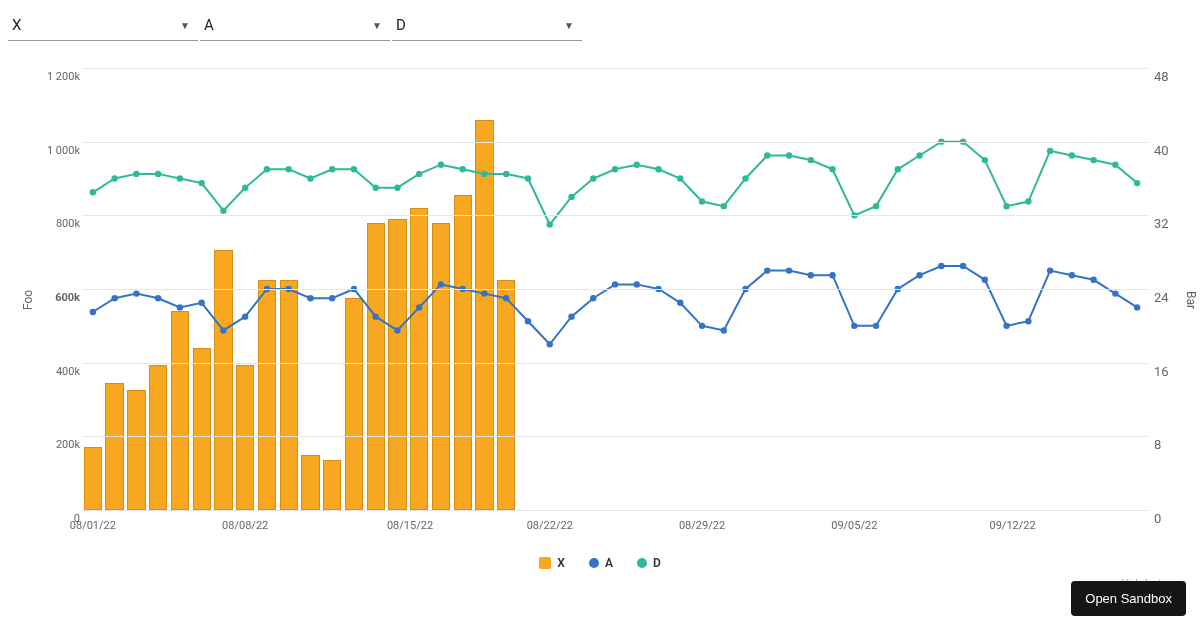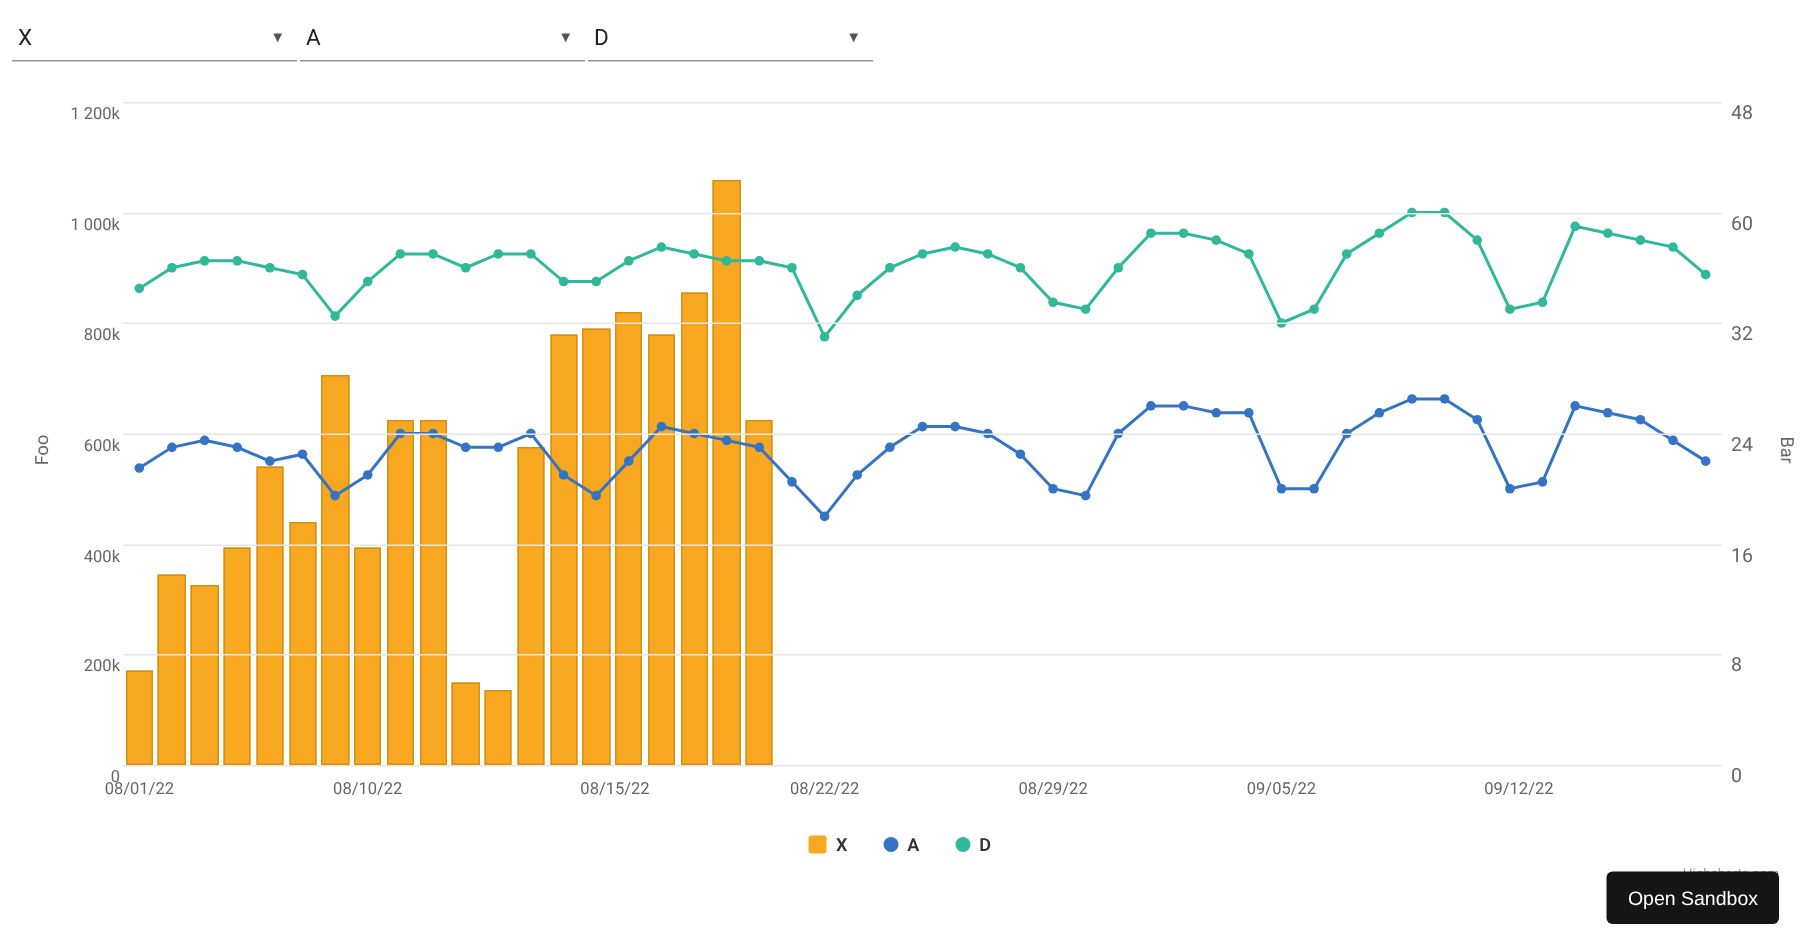--- a/index.html
+++ b/index.html
@@ -175,30 +175,30 @@
       <div class="gridline" style="top: 147.333px;"></div>
       <div class="gridline" style="top: 73.6667px;"></div>
       <div class="gridline" style="top: 0px;"></div>
     </div>
 <div class="ylab-left" style="top: 458px;">0</div>
     <div class="ylab-right" style="top: 458px;">0</div>
     <div class="ylab-left" style="top: 384.333px;">200k</div>
     <div class="ylab-right" style="top: 384.333px;">8</div>
     <div class="ylab-left" style="top: 310.667px;">400k</div>
     <div class="ylab-right" style="top: 310.667px;">16</div>
-    <div class="ylab-left" style="top: 237px;">600k</div>
+    <div class="ylab-left" style="top: 237px; font-weight: bold;">600k</div>
     <div class="ylab-right" style="top: 237px;">24</div>
     <div class="ylab-left" style="top: 163.333px;">800k</div>
     <div class="ylab-right" style="top: 163.333px;">32</div>
     <div class="ylab-left" style="top: 89.6667px;">1 000k</div>
-    <div class="ylab-right" style="top: 89.6667px;">60</div>
+    <div class="ylab-right" style="top: 89.6667px;">40</div>
     <div class="ylab-left" style="top: 16px;">1 200k</div>
     <div class="ylab-right" style="top: 16px;">48</div>
     <div class="xlab" style="left: 82.8776px;">08/01/22</div>
-    <div class="xlab" style="left: 235.163px;">08/10/22</div>
+    <div class="xlab" style="left: 235.163px;">08/08/22</div>
     <div class="xlab" style="left: 400px;">08/15/22</div>
     <div class="xlab" style="left: 539.735px;">08/22/22</div>
     <div class="xlab" style="left: 692.02px;">08/29/22</div>
     <div class="xlab" style="left: 844.306px;">09/05/22</div>
     <div class="xlab" style="left: 996.592px; padding-left: 12px;">09/12/22</div>
   </div>
 
 <div class="legend">
   <div class="legend-item">
     <span class="swatch-sq" style="background:#f7a820"></span>

